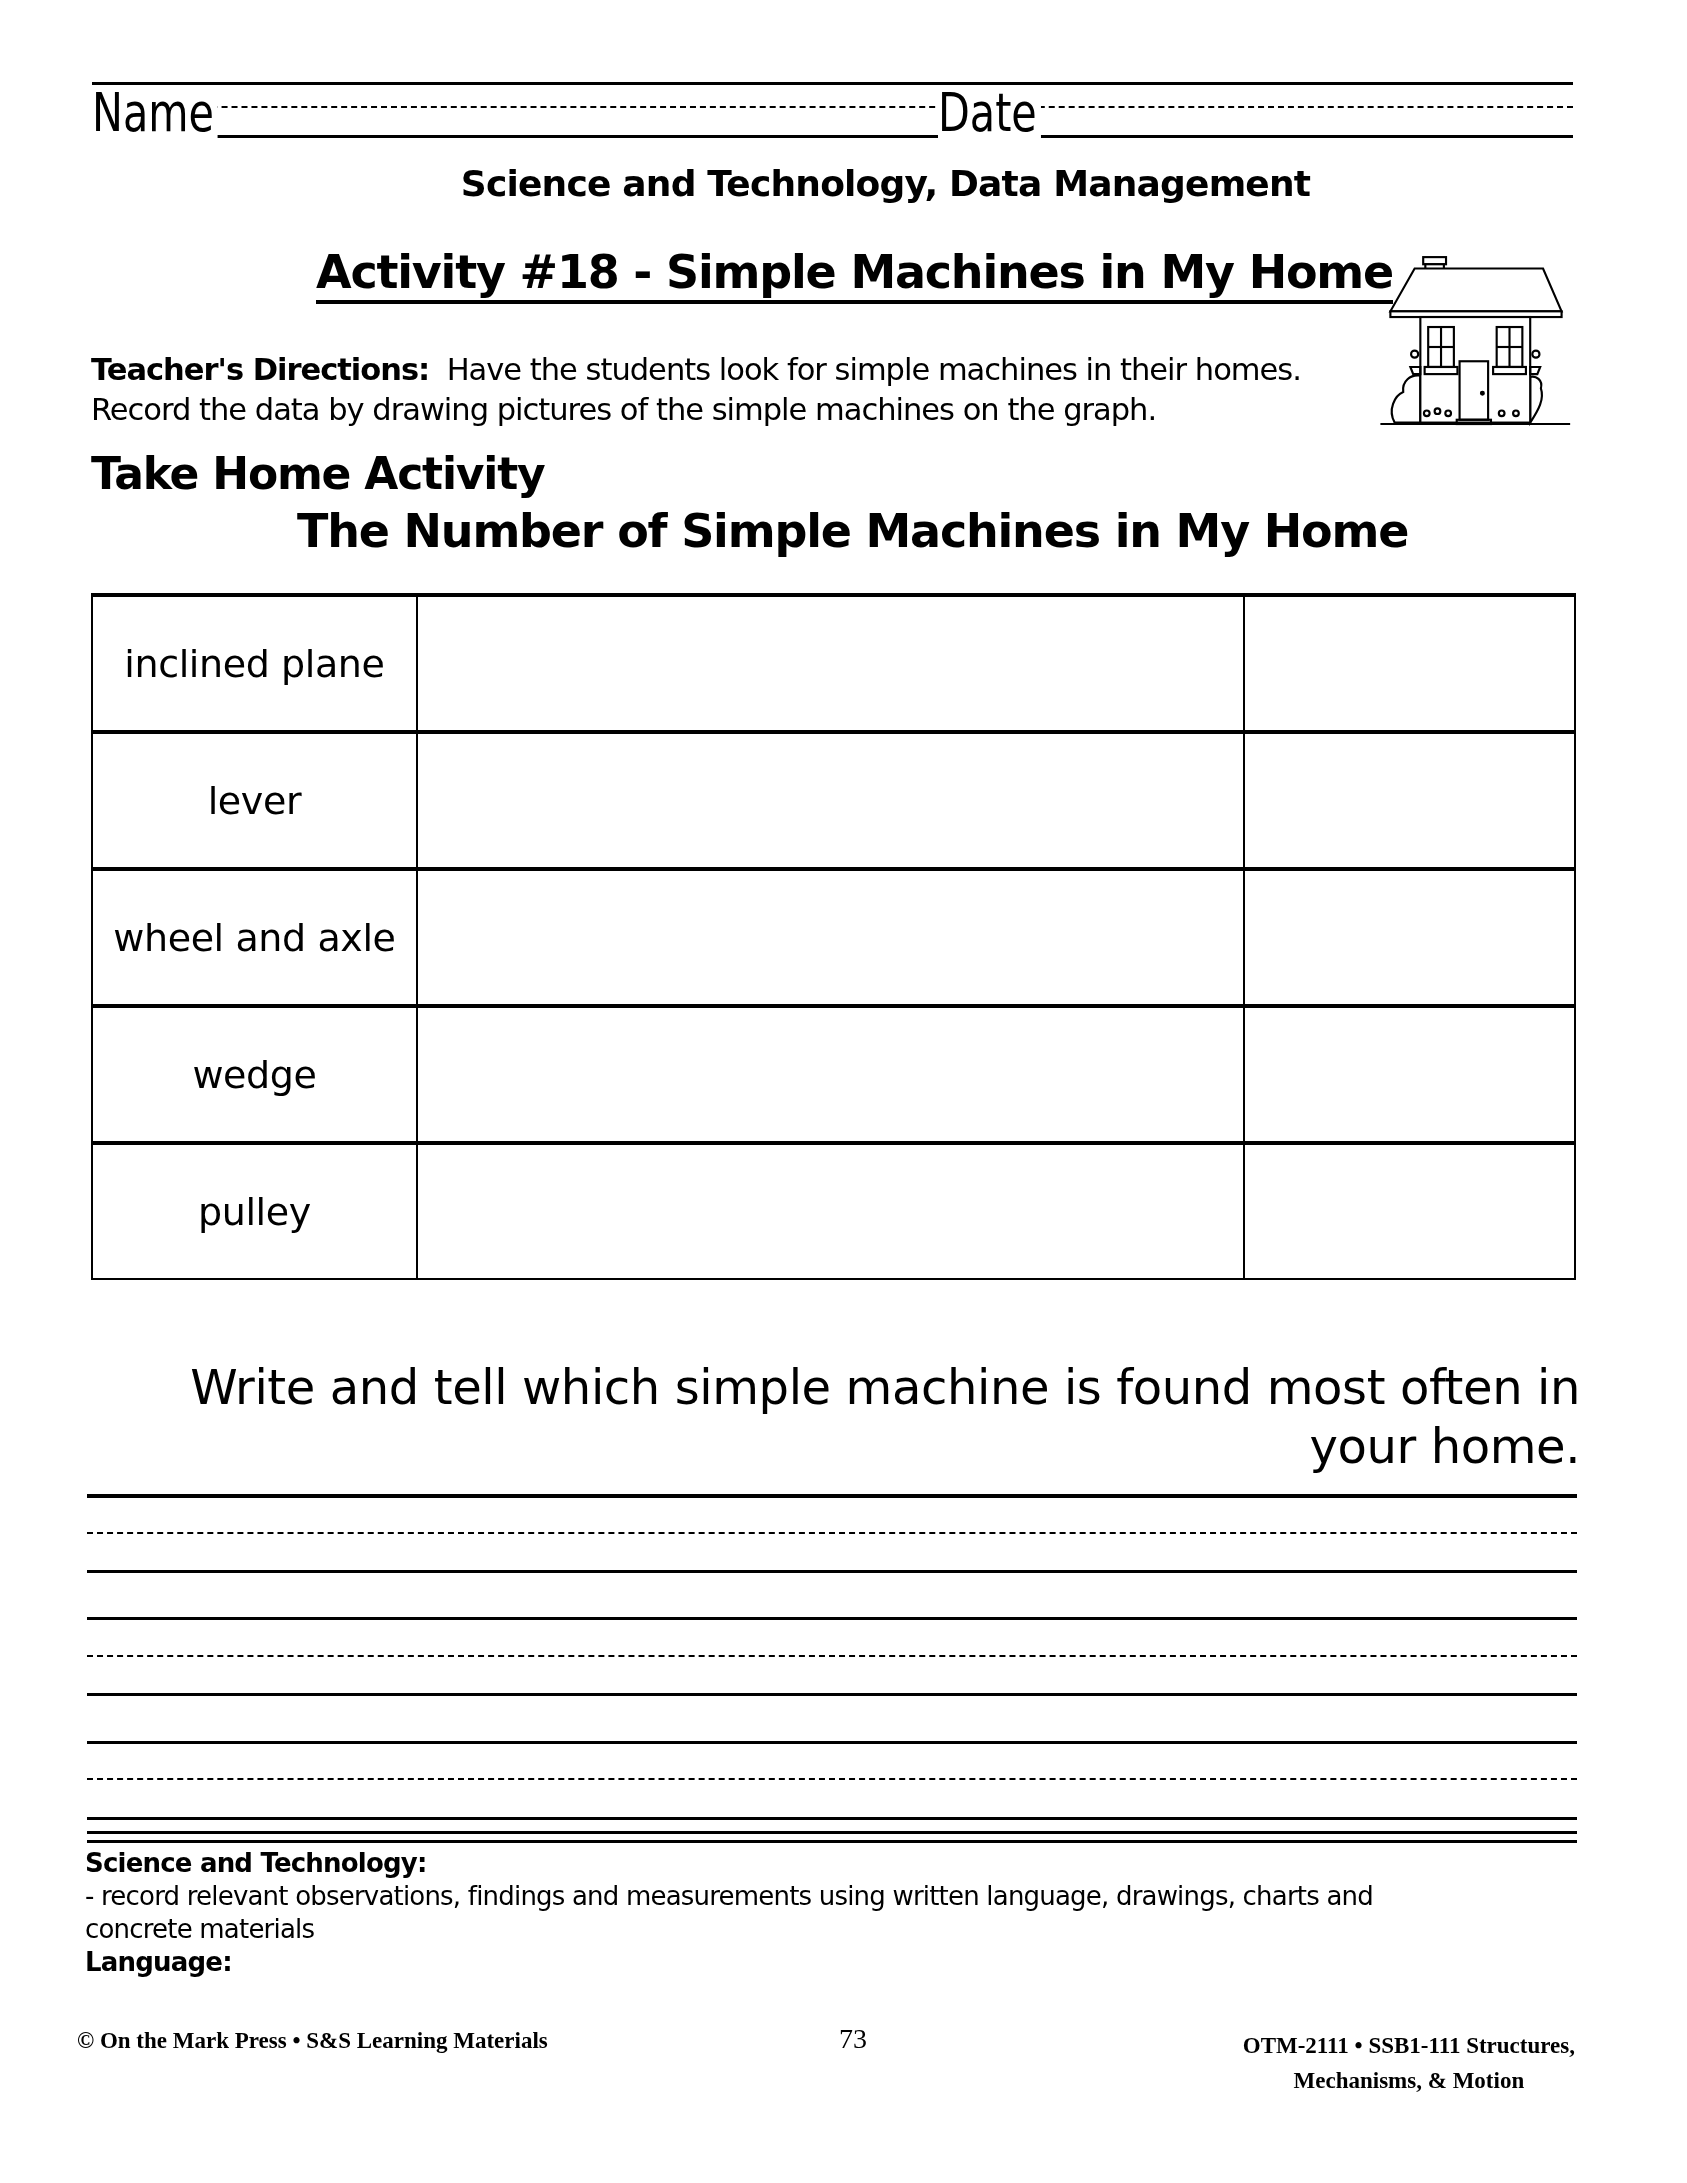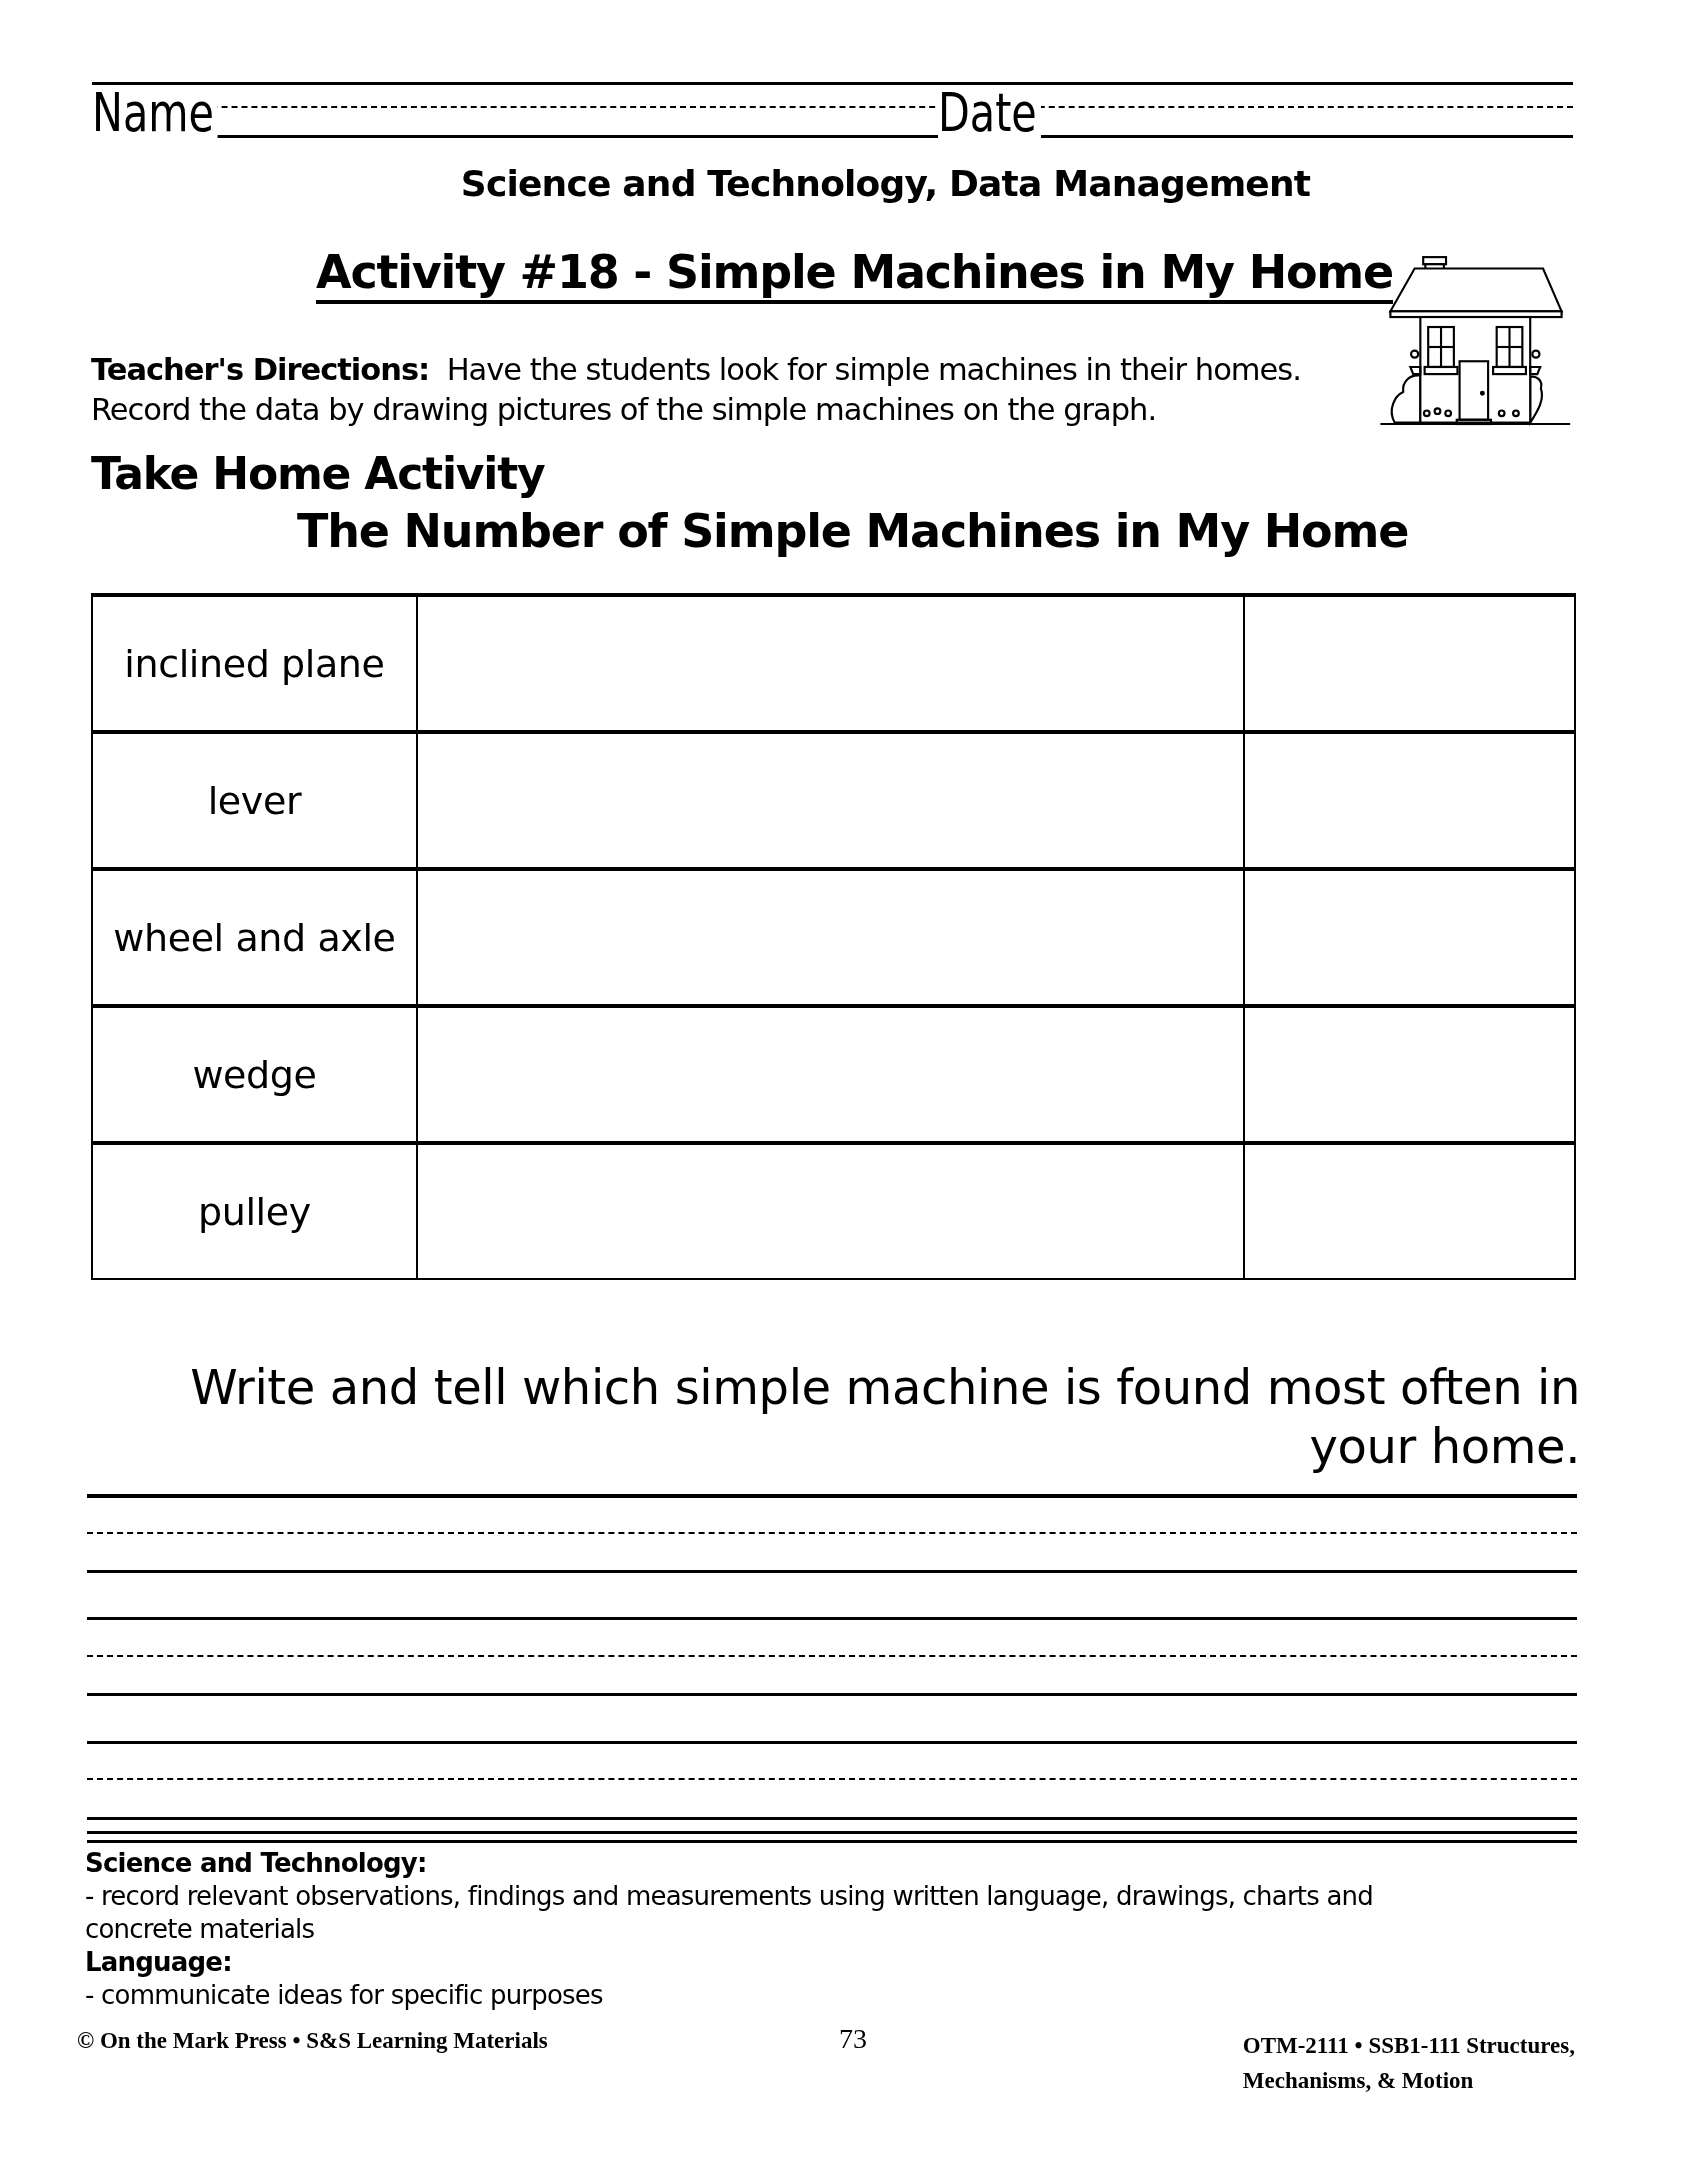--- a/index.html
+++ b/index.html
@@ -159,22 +159,21 @@
   <div class="line" style="left:87px; top:1817px; width:1490px; height:3.3px;"></div>
 
   <div class="line" style="left:87px; top:1831px; width:1490px; height:2.5px;"></div>
   <div class="line" style="left:87px; top:1840px; width:1490px; height:2.5px;"></div>
 </div>
 
 <div class="abs" style="left:85px; top:1847px; width:1491px;">
   <div class="std-head">Science and Technology:</div>
   <div class="std-text" style="width:1401px;">- record relevant observations, findings and measurements using written language, drawings, charts and concrete materials</div>
   <div class="std-head">Language:</div>
-  <div class="std-text">- communicate ideas for specific purposes</div>
 </div>
 
 <div class="abs footer" style="left:77px; top:2028px;">© On the Mark Press • S&amp;S Learning Materials</div>
 <div class="abs footer" style="left:812px; top:2023px; font-weight:normal; font-size:28px;margin-left:27px;">73</div>
-<div class="abs footer" style="right:112px; top:2028px; text-align:left; line-height:35px;margin-left:12px;">
+<div class="abs footer" style="right:112px; top:2028px; text-align:center; line-height:35px;margin-left:12px;">
   <div>OTM-2111 • SSB1-111 Structures,</div>
   <div>Mechanisms, &amp; Motion</div>
 </div>
 
 
 </body></html>

